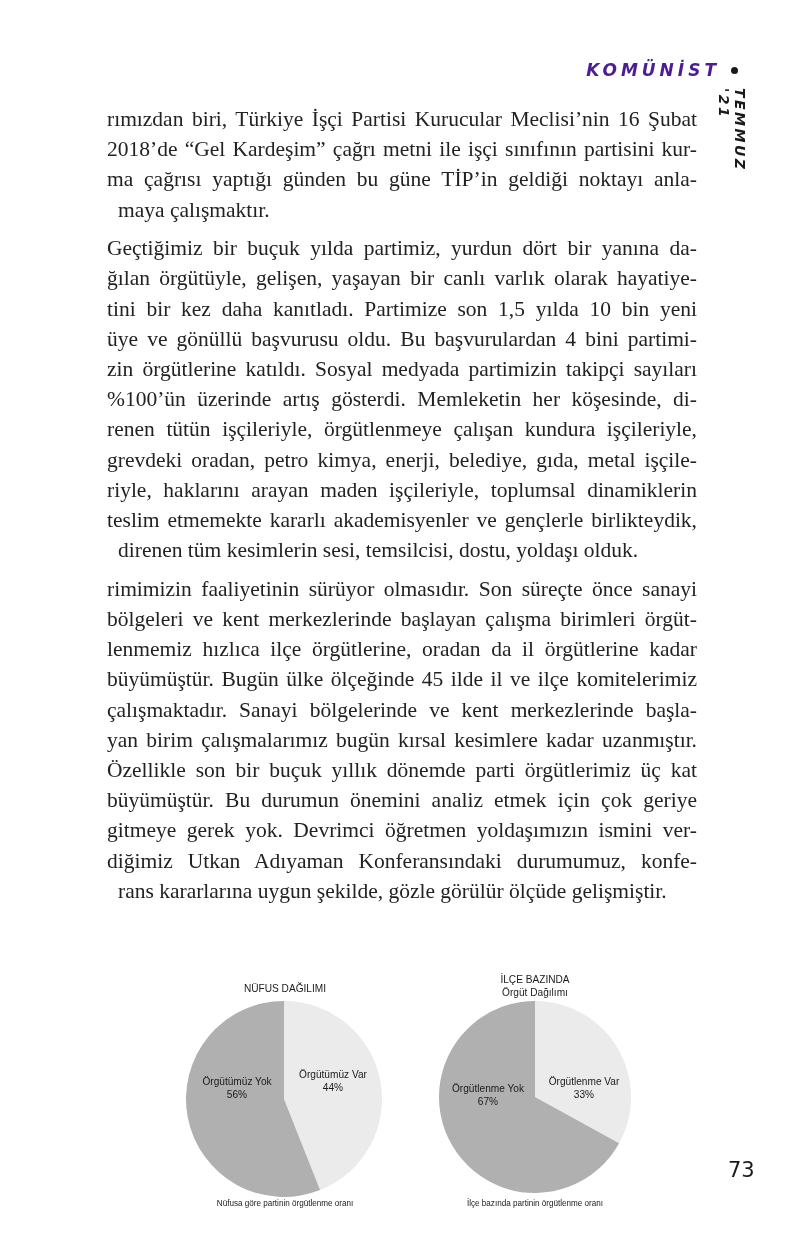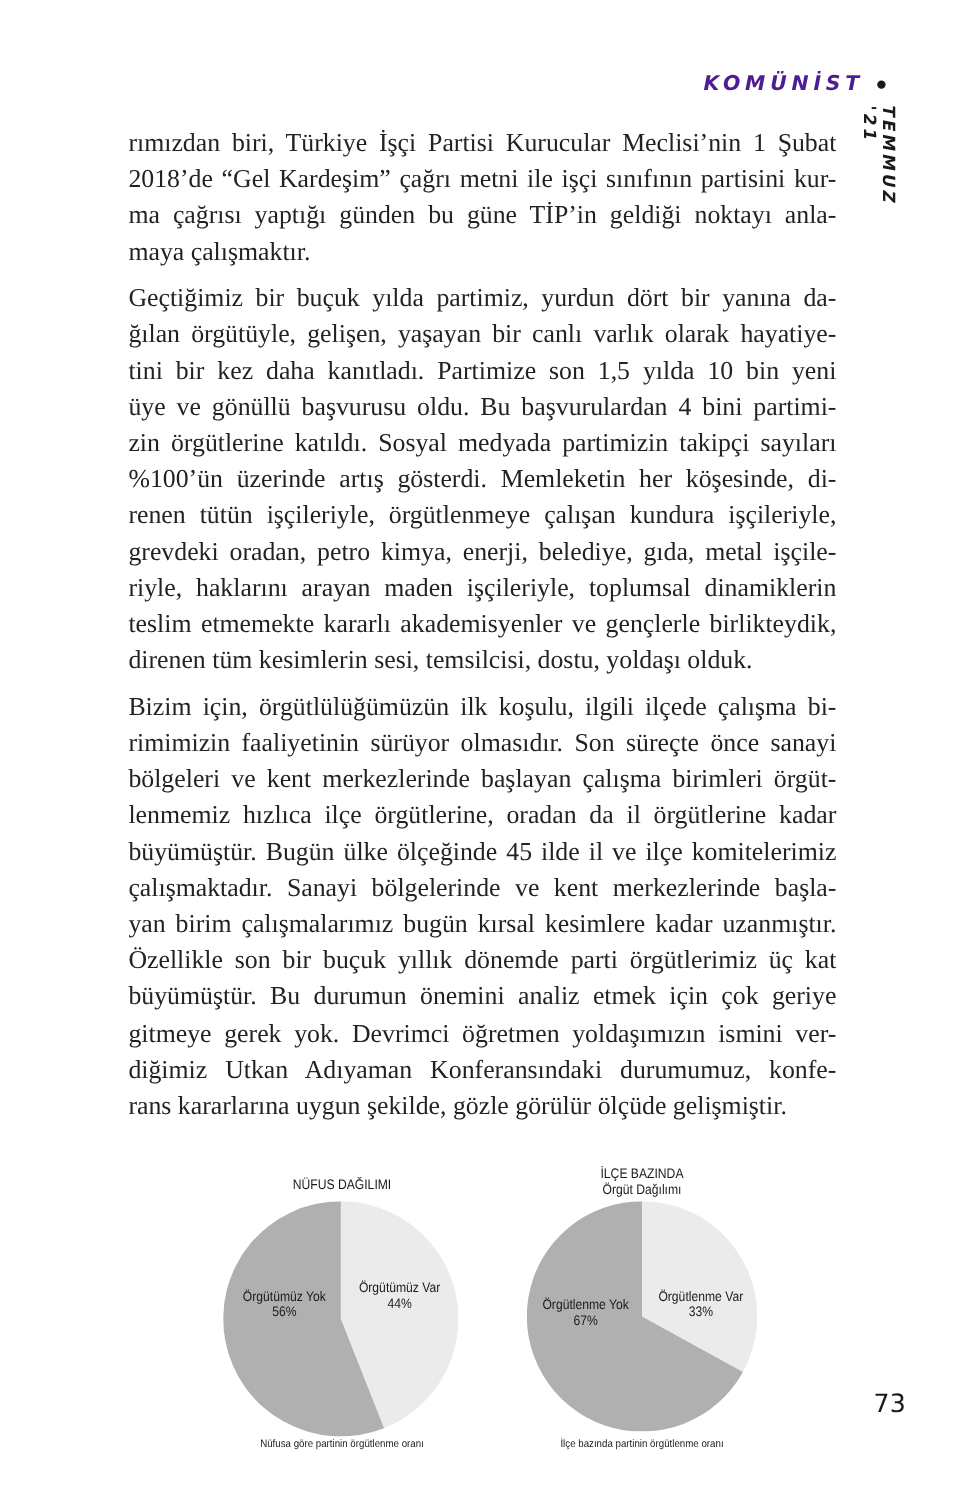--- a/index.html
+++ b/index.html
@@ -23,21 +23,21 @@
     position: absolute; left: 107px; top: 104px; width: 590px;
     font-family: "DejaVu Serif", "Liberation Serif", serif;
     font-size: 19.2px; line-height: 30.2px; color: #222;
   }
   .body-text .para { margin: 0 0 8.4px 0; }
   .body-text .line {
     display: block; white-space: nowrap;
     text-align: justify; text-align-last: justify;
     font-family: "Liberation Serif", serif; font-size: 21.5px;
   }
-  .body-text .line.last { text-align-last: left; }
+  .body-text .line.last { text-align-last: left; margin-left: 11px; }
 
   .chart { position: absolute; }
   .chart-title {
     position: absolute; text-align: center; width: 100%;
     font-family: "Liberation Sans", sans-serif; font-size: 11.5px; color: #1a1a1a; line-height: 13px;
     transform: scaleX(0.88);
   }
   .chart-svg { position: absolute; }
   .slice-label {
     position: absolute; text-align: center;
@@ -58,40 +58,39 @@
 <body>
 
 <div>
   <div class="header-brand">KOMÜNİST</div>
   <div class="header-dot"></div>
   <div class="header-issue">TEMMUZ '21</div>
 </div>
 
 <div class="body-text">
   <div class="para">
-    <span class="line">rımızdan biri, Türkiye İşçi Partisi Kurucular Meclisi’nin 1 Şubat</span>
+    <span class="line">rımızdan biri, Türkiye İşçi Partisi Kurucular Meclisi’nin 16 Şubat</span>
     <span class="line">2018’de “Gel Kardeşim” çağrı metni ile işçi sınıfının partisini kur-</span>
     <span class="line">ma çağrısı yaptığı günden bu güne TİP’in geldiği noktayı anla-</span>
     <span class="line last">maya çalışmaktır.</span>
   </div>
   <div class="para">
     <span class="line">Geçtiğimiz bir buçuk yılda partimiz, yurdun dört bir yanına da-</span>
     <span class="line">ğılan örgütüyle, gelişen, yaşayan bir canlı varlık olarak hayatiye-</span>
     <span class="line">tini bir kez daha kanıtladı. Partimize son 1,5 yılda 10 bin yeni</span>
     <span class="line">üye ve gönüllü başvurusu oldu. Bu başvurulardan 4 bini partimi-</span>
     <span class="line">zin örgütlerine katıldı. Sosyal medyada partimizin takipçi sayıları</span>
     <span class="line">%100’ün üzerinde artış gösterdi. Memleketin her köşesinde, di-</span>
     <span class="line">renen tütün işçileriyle, örgütlenmeye çalışan kundura işçileriyle,</span>
     <span class="line">grevdeki oradan, petro kimya, enerji, belediye, gıda, metal işçile-</span>
     <span class="line">riyle, haklarını arayan maden işçileriyle, toplumsal dinamiklerin</span>
     <span class="line">teslim etmemekte kararlı akademisyenler ve gençlerle birlikteydik,</span>
     <span class="line last">direnen tüm kesimlerin sesi, temsilcisi, dostu, yoldaşı olduk.</span>
   </div>
   <div class="para">
-    <span class="line">Bizim için, örgütlülüğümüzün ilk koşulu, ilgili ilçede çalışma bi-</span>
     <span class="line">rimimizin faaliyetinin sürüyor olmasıdır. Son süreçte önce sanayi</span>
     <span class="line">bölgeleri ve kent merkezlerinde başlayan çalışma birimleri örgüt-</span>
     <span class="line">lenmemiz hızlıca ilçe örgütlerine, oradan da il örgütlerine kadar</span>
     <span class="line">büyümüştür. Bugün ülke ölçeğinde 45 ilde il ve ilçe komitelerimiz</span>
     <span class="line">çalışmaktadır. Sanayi bölgelerinde ve kent merkezlerinde başla-</span>
     <span class="line">yan birim çalışmalarımız bugün kırsal kesimlere kadar uzanmıştır.</span>
     <span class="line">Özellikle son bir buçuk yıllık dönemde parti örgütlerimiz üç kat</span>
     <span class="line">büyümüştür. Bu durumun önemini analiz etmek için çok geriye</span>
     <span class="line">gitmeye gerek yok. Devrimci öğretmen yoldaşımızın ismini ver-</span>
     <span class="line">diğimiz Utkan Adıyaman Konferansındaki durumumuz, konfe-</span>

